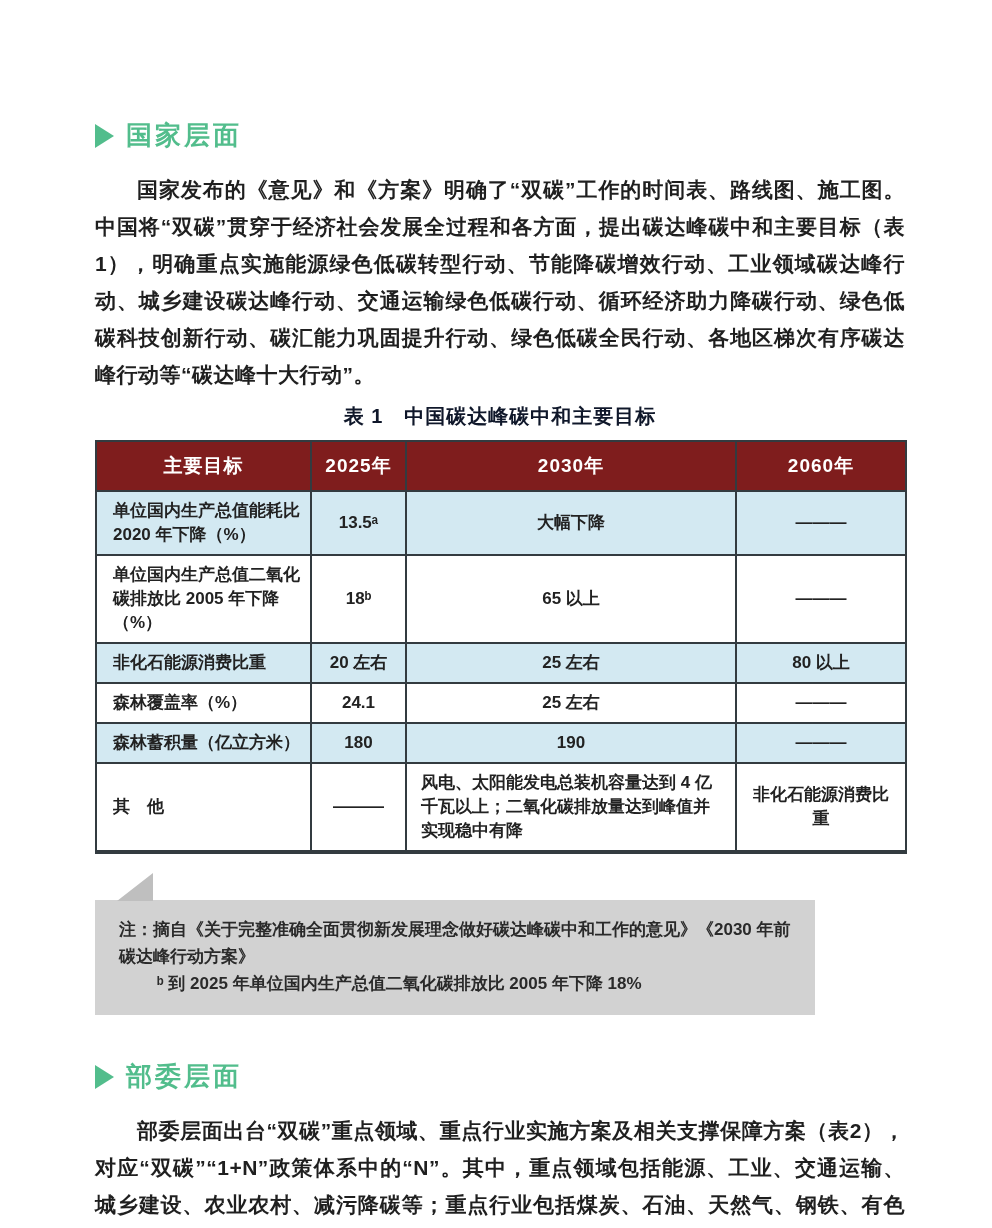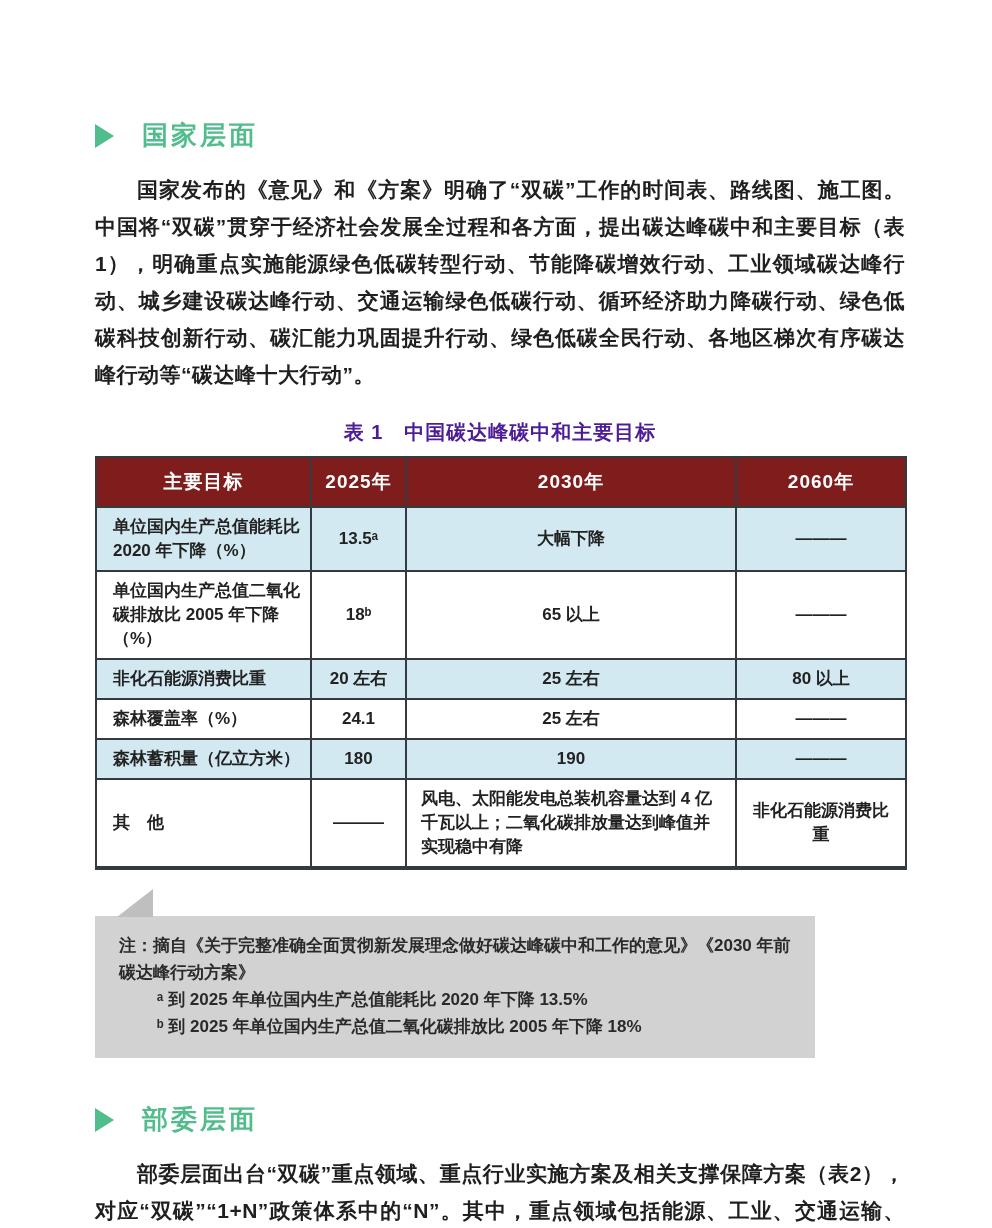--- a/index.html
+++ b/index.html
@@ -8,43 +8,43 @@
     position:relative;
     width:992px; height:1228px;
     background:#ffffff;
     font-family:"Liberation Sans","DejaVu Sans",sans-serif;
     color:#1f1f1f;
     overflow:hidden;
   }
   .content { padding:118px 87px 0 95px; }
 
   
-  .sec-heading { display:flex; align-items:center; gap:28px; }
+  .sec-heading { display:flex; align-items:center; gap:12px; }
   .tri {
     width:0; height:0;
     border-left:19px solid #52bd8c;
     border-top:12px solid transparent;
     border-bottom:12px solid transparent;
   }
   .sec-heading .txt {
     font-size:26px; font-weight:bold; color:#52bd8c; letter-spacing:3px;
   }
 
   
   .para {
     margin-top:18px;
     font-size:21px; font-weight:bold; color:#1f1f1f;
     line-height:37px; text-align:justify; text-indent:2em;
     letter-spacing:0.5px;
   }
 
   
   .tbl-title {
-    margin-top:26px; text-align:center;
-    font-size:20px; font-weight:bold; color:#4c1d95; letter-spacing:1px;
+    margin-top:10px; text-align:center;
+    font-size:20px; font-weight:bold; color:#0f172a; letter-spacing:1px;
   }
   table.goals {
     margin-top:10px; width:810px; border-collapse:collapse; table-layout:fixed;
   }
   table.goals th, table.goals td { border:2px solid #333b40; }
   table.goals th {
     background:#7f1d1d; color:#ffffff;
     font-size:19px; font-weight:bold; height:50px; letter-spacing:1px;
   }
   table.goals td {
@@ -144,21 +144,20 @@
           <td>———</td>
           <td class="left-cell">风电、太阳能发电总装机容量达到 4 亿千瓦以上；二氧化碳排放量达到峰值并实现稳中有降</td>
           <td>非化石能源消费比重</td>
         </tr>
       </tbody>
     </table>
 
     <div class="note-box">
       <div class="note-notch"></div>
       <div class="note-line">注：摘自《关于完整准确全面贯彻新发展理念做好碳达峰碳中和工作的意见》《2030 年前碳达峰行动方案》</div>
-      <div class="note-line indent">ᵃ 到 2025 年单位国内生产总值能耗比 2020 年下降 13.5%</div>
       <div class="note-line indent">ᵇ 到 2025 年单位国内生产总值二氧化碳排放比 2005 年下降 18%</div>
     </div>
 
     <div class="sec-heading sec2">
       <span class="tri"></span>
       <span class="txt">部委层面</span>
     </div>
 
     <p class="para">部委层面出台“双碳”重点领域、重点行业实施方案及相关支撑保障方案（表2），对应“双碳”“1+N”政策体系中的“N”。其中，重点领域包括能源、工业、交通运输、城乡建设、农业农村、减污降碳等；重点行业包括煤炭、石油、天然气、钢铁、有色金属、石化化工、建材等；支撑保障涉及法律法规、财政税收、金融支持、市场体制、科技创新、统计核算等。</p>
 

